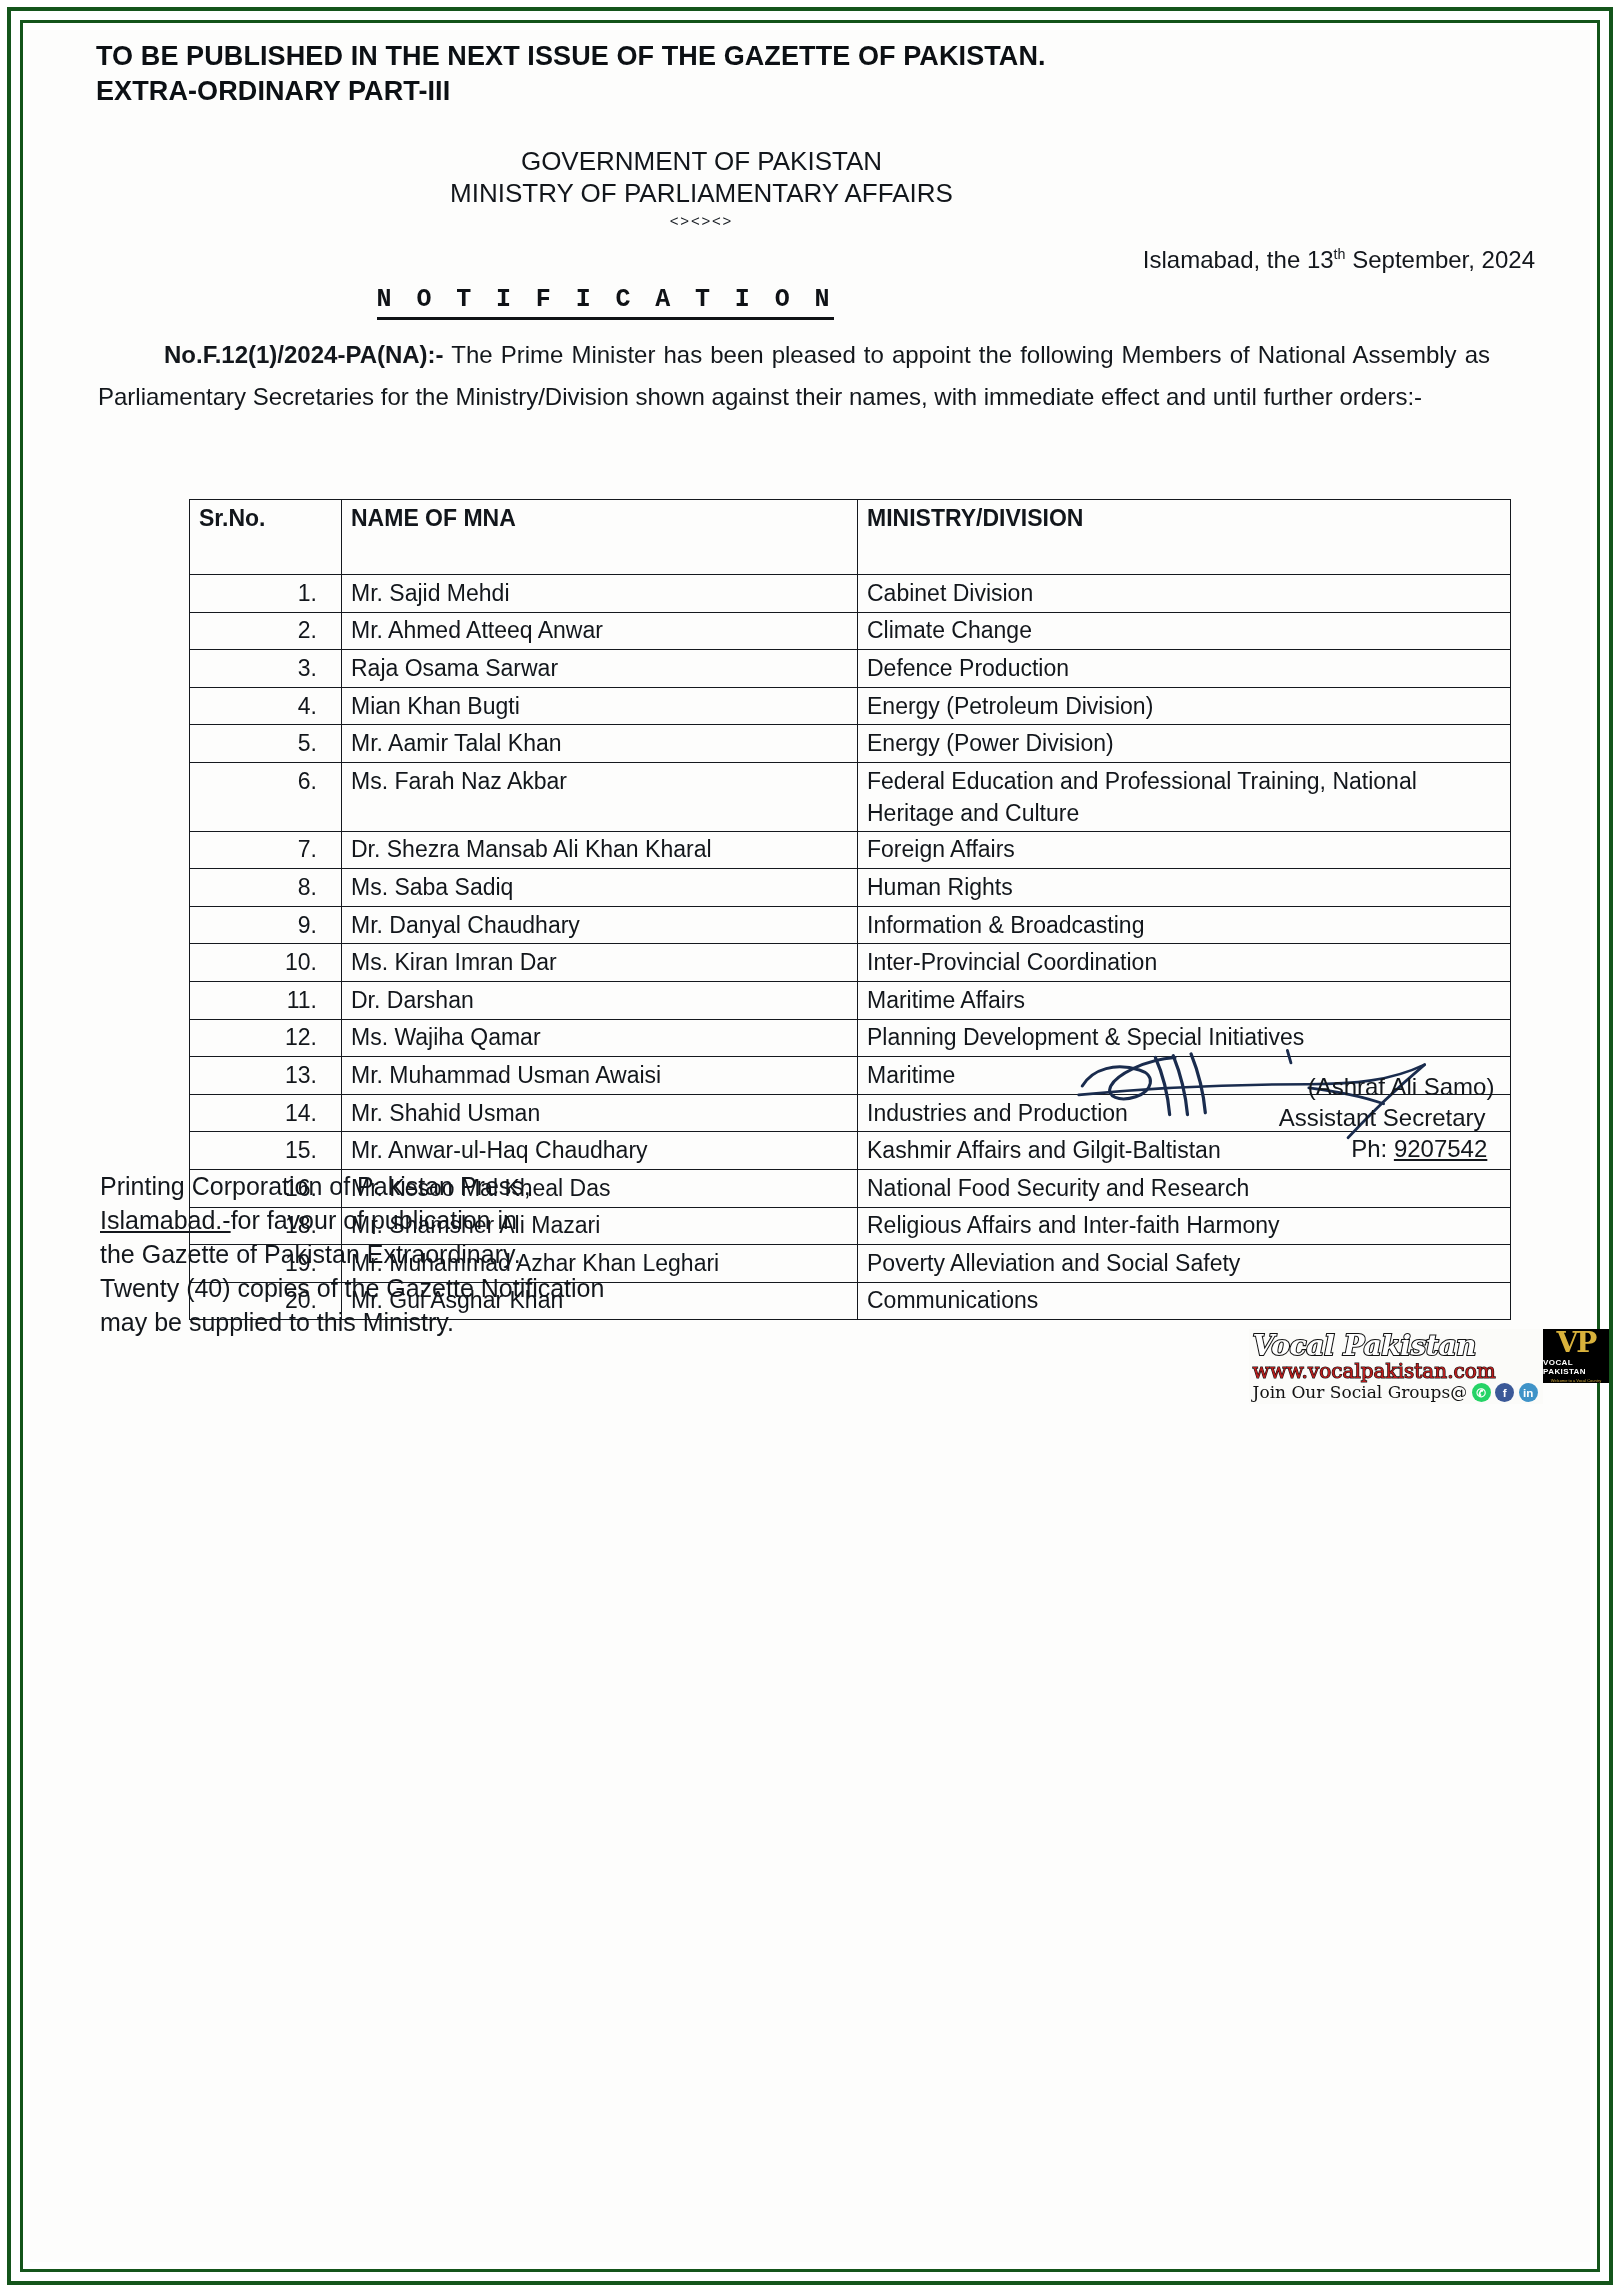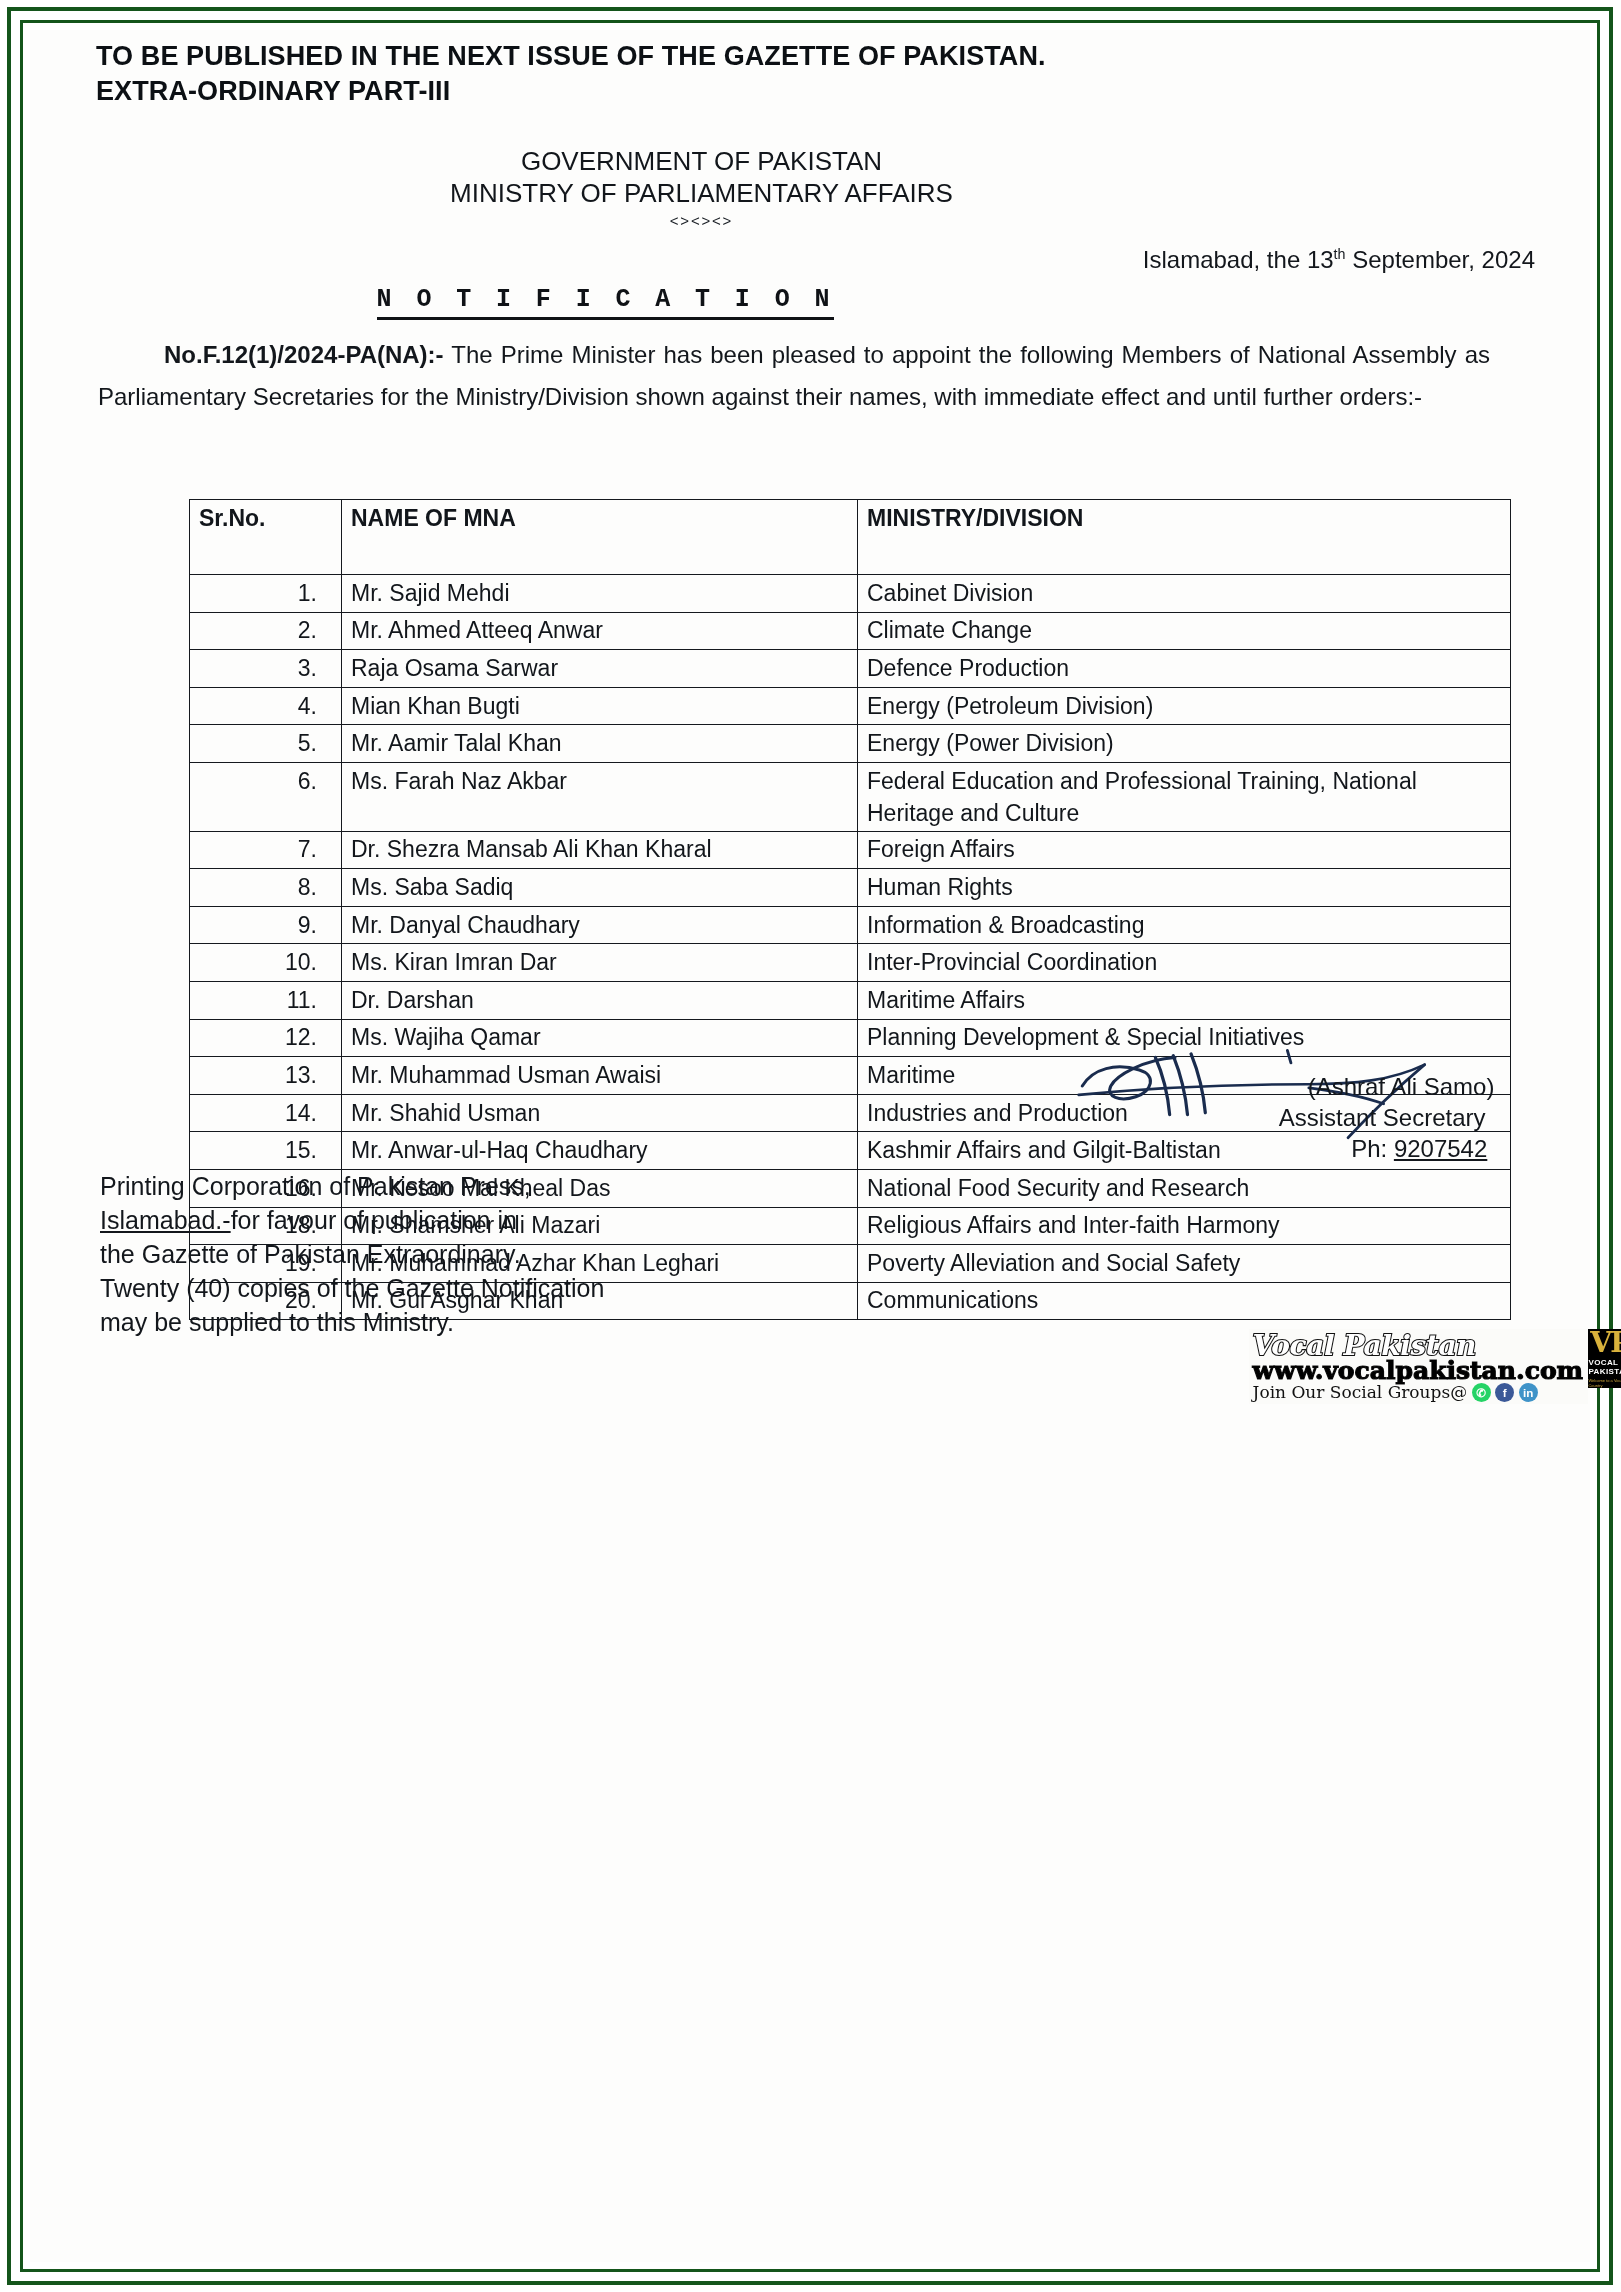--- a/index.html
+++ b/index.html
@@ -195,24 +195,24 @@
     font-size: 28px;
     line-height: 29px;
     color: #ffffff;
     -webkit-text-stroke: 2.1px #111111;
     paint-order: stroke fill;
     letter-spacing: -0.4px;
     white-space: nowrap;
   }
   #wm-url {
     font-family: "DejaVu Serif", serif;
-    font-weight: bold;
-    font-size: 25px;
+    font-weight: normal;
+    font-size: 20px;
     line-height: 22.4px;
-    color: #000000;
+    color: #b91c1c;
     -webkit-text-stroke: 1.2px #111111;
     paint-order: stroke fill;
     white-space: nowrap;
   }
   #wm-social {
     font-family: "DejaVu Serif", serif;
     font-size: 17px;
     line-height: 21.5px;
     color: #111111;
     white-space: nowrap;

